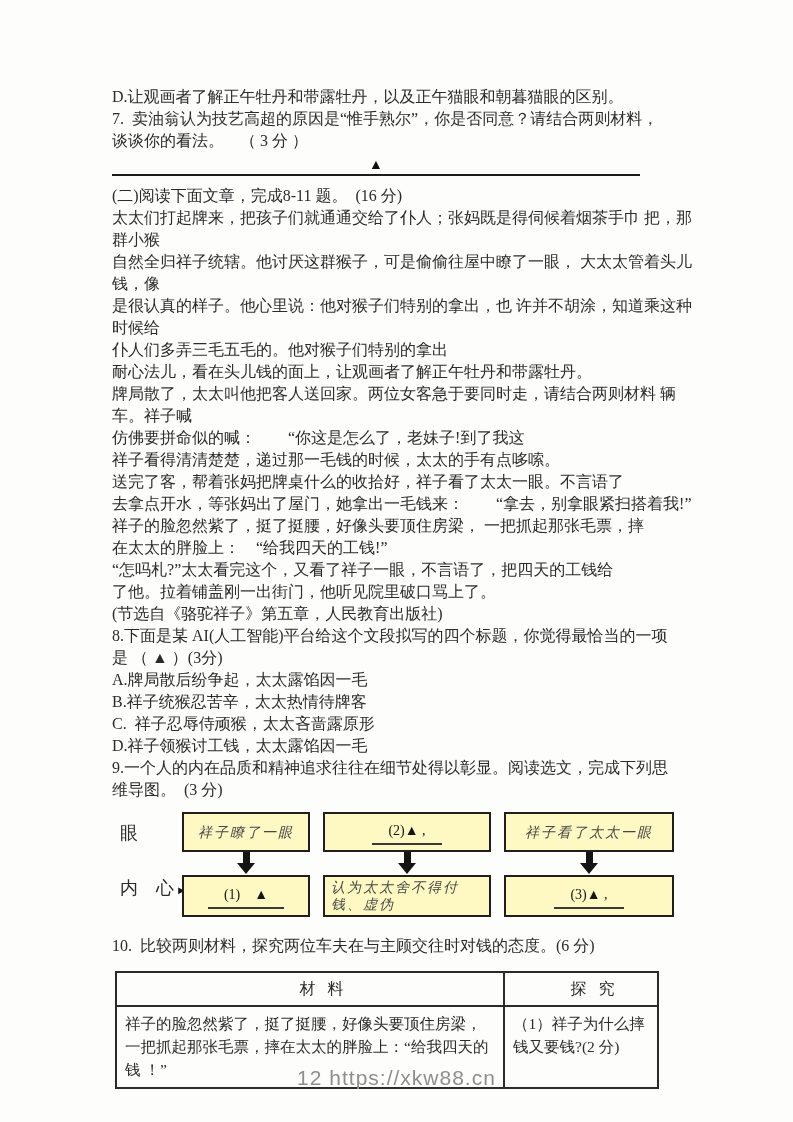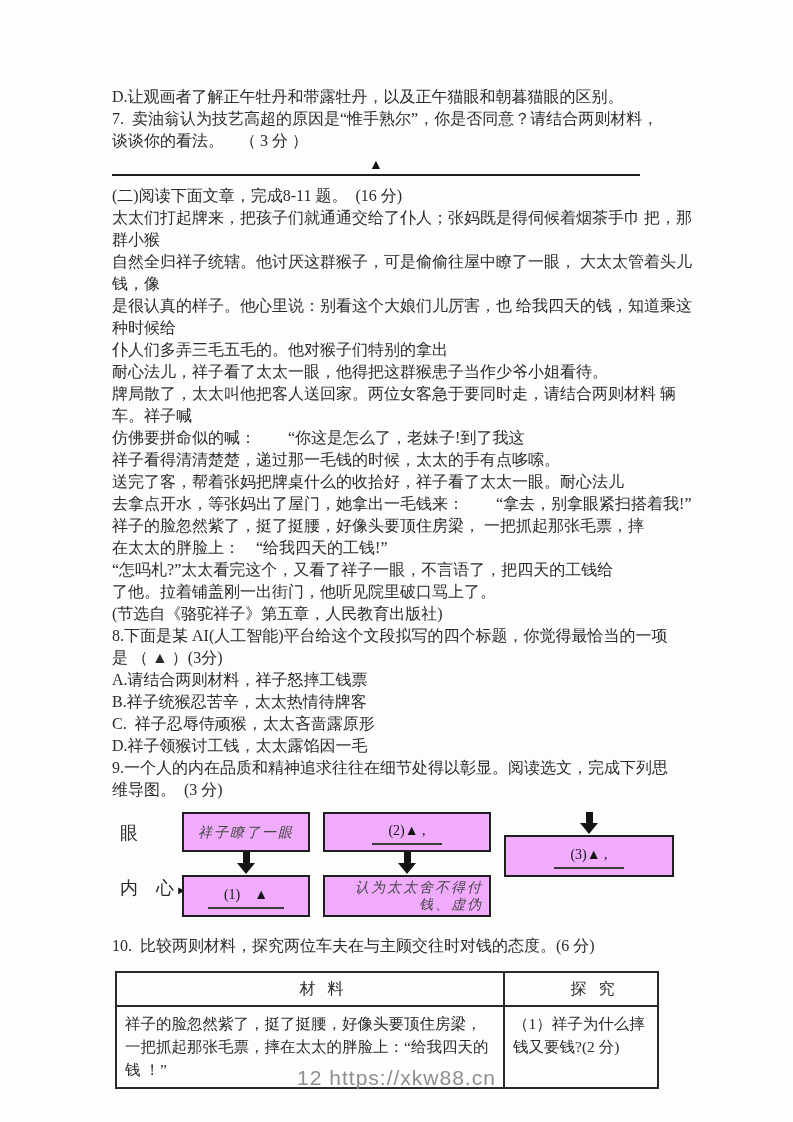--- a/index.html
+++ b/index.html
@@ -16,22 +16,22 @@
     text-align:center;height:20px;font-size:14px;color:#111;}
   
   .diagram{display:flex;margin:11px 0 18px 8px;}
   .dg-labels{width:62px;display:flex;flex-direction:column;justify-content:space-between;
     padding:10px 0 16px 0;font-size:18px;flex:none;}
   .dg-label{white-space:pre;}
   .dg-col{display:flex;flex-direction:column;align-items:center;flex:none;margin-right:13px;}
   .dg-col.c1{width:128px;}
   .dg-col.c2{width:168px;}
   .dg-col.c3{width:170px;margin-right:0;}
-  .dg-box{border:2px solid #1f1f1f;background:#f0abfc;width:100%;box-sizing:border-box;
-    display:flex;align-items:center;justify-content:center;text-align:right;}
+  .dg-box{border:2px solid #1f1f1f;background:#fef9c3;width:100%;box-sizing:border-box;
+    display:flex;align-items:center;justify-content:center;text-align:left;}
   .dg-box.top{height:40px;}
   .dg-box.bot{height:42px;}
   .hand{font-style:italic;color:#474747;font-size:14px;letter-spacing:2px;line-height:17px;padding:2px 6px;}
   .blank{border-bottom:2px solid #3a3a3a;padding:0 16px 1px 16px;font-size:14px;color:#141414;
     white-space:pre;}
   .dg-arrow{height:23px;display:flex;flex-direction:column;align-items:center;justify-content:flex-start;}
   .dg-arrow .shaft{width:7px;height:11px;background:#141414;}
   .dg-arrow .head{width:0;height:0;border-left:9px solid transparent;
     border-right:9px solid transparent;border-top:11px solid #141414;}
   .ptr{font-size:11px;color:#141414;margin-left:2px;}
@@ -57,39 +57,39 @@
   <div class="tline">7.  卖油翁认为技艺高超的原因是“惟手熟尔”，你是否同意？请结合两则材料，</div>
   <div class="tline">谈谈你的看法。　（ 3 分 ）</div>
 
   <div class="ans-rule"><span>▲</span></div>
 
   <div class="tline">(二)阅读下面文章，完成8-11 题。  (16 分)</div>
 
   <div>
     <div class="tline">太太们打起牌来，把孩子们就通通交给了仆人；张妈既是得伺候着烟茶手巾 把，那群小猴</div>
     <div class="tline">自然全归祥子统辖。他讨厌这群猴子，可是偷偷往屋中瞭了一眼， 大太太管着头儿钱，像</div>
-    <div class="tline">是很认真的样子。他心里说：别看这个大娘们儿厉害，也 给我四天的钱，知道乘这种时候给</div>
+    <div class="tline">是很认真的样子。他心里说：他对猴子们特别的拿出，也 许并不胡涂，知道乘这种时候给</div>
     <div class="tline">仆人们多弄三毛五毛的。他对猴子们特别的拿出</div>
-    <div class="tline">耐心法儿，祥子看了太太一眼，他得把这群猴患子当作少爷小姐看待。</div>
+    <div class="tline">耐心法儿，看在头儿钱的面上，让观画者了解正午牡丹和带露牡丹。</div>
     <div class="tline">牌局散了，太太叫他把客人送回家。两位女客急于要同时走，请结合两则材料 辆车。祥子喊</div>
     <div class="tline">仿佛要拼命似的喊：　　“你这是怎么了，老妹子!到了我这</div>
     <div class="tline">祥子看得清清楚楚，递过那一毛钱的时候，太太的手有点哆嗦。</div>
-    <div class="tline">送完了客，帮着张妈把牌桌什么的收拾好，祥子看了太太一眼。耐心法儿</div>
+    <div class="tline">送完了客，帮着张妈把牌桌什么的收拾好，祥子看了太太一眼。不言语了</div>
     <div class="tline">去拿点开水，等张妈出了屋门，她拿出一毛钱来：　　“拿去，别拿眼紧扫搭着我!”</div>
     <div class="tline">祥子的脸忽然紫了，挺了挺腰，好像头要顶住房梁， 一把抓起那张毛票，摔</div>
     <div class="tline">在太太的胖脸上：　“给我四天的工钱!”</div>
     <div class="tline">“怎吗札?”太太看完这个，又看了祥子一眼，不言语了，把四天的工钱给</div>
     <div class="tline">了他。拉着铺盖刚一出街门，他听见院里破口骂上了。</div>
   </div>
 
   <div class="tline">(节选自《骆驼祥子》第五章，人民教育出版社)</div>
 
   <div class="tline">8.下面是某 AI(人工智能)平台给这个文段拟写的四个标题，你觉得最恰当的一项</div>
   <div class="tline">是 （ ▲ ）(3分)</div>
-  <div class="tline">A.请结合两则材料，祥子怒摔工钱票</div>
+  <div class="tline">A.牌局散后纷争起，太太露馅因一毛</div>
   <div class="tline">B.祥子统猴忍苦辛，太太热情待牌客</div>
   <div class="tline">C.  祥子忍辱侍顽猴，太太吝啬露原形</div>
   <div class="tline">D.祥子领猴讨工钱，太太露馅因一毛</div>
 
   <div class="tline">9.一个人的内在品质和精神追求往往在细节处得以彰显。阅读选文，完成下列思</div>
   <div class="tline">维导图。  (3 分)</div>
 
   <div class="diagram">
     <div class="dg-labels">
       <div class="dg-label">眼</div>
@@ -113,20 +113,23 @@
         </div>
       <div class="dg-arrow">
           <span class="shaft"></span>
           <span class="head"></span>
         </div>
       <div class="dg-box bot">
           <span class="hand">认为太太舍不得付钱、虚伪</span>
         </div>
     </div>
     <div class="dg-col c3">
+      <div class="dg-box top">
+          <span class="hand">祥子看了太太一眼</span>
+        </div>
       <div class="dg-arrow">
           <span class="shaft"></span>
           <span class="head"></span>
         </div>
       <div class="dg-box bot">
           <span class="blank">(3)▲ ,</span>
         </div>
     </div>
   </div>
 

